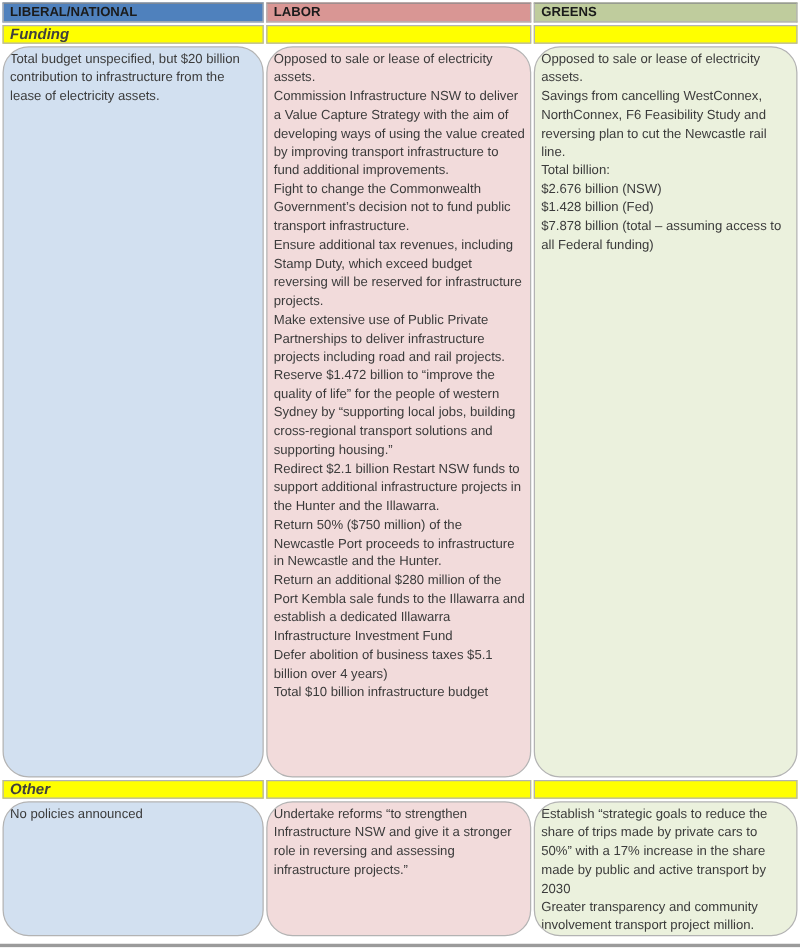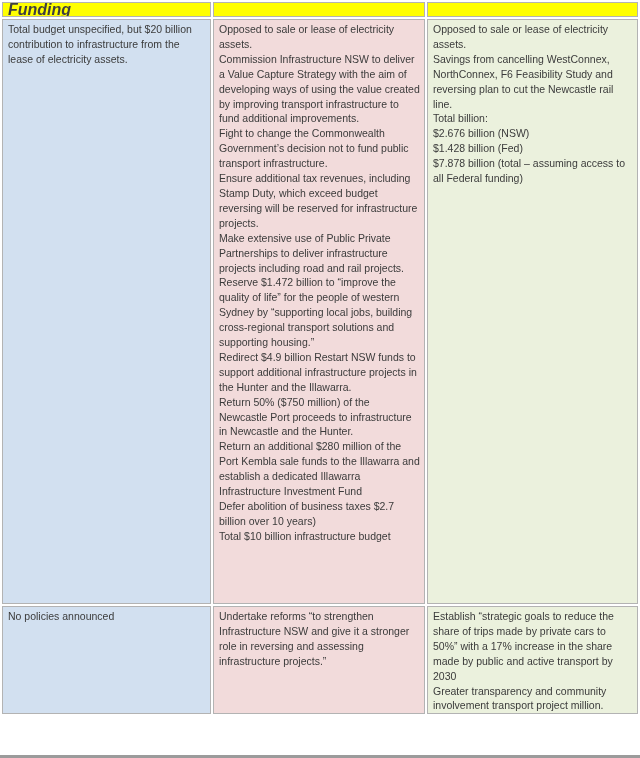--- a/index.html
+++ b/index.html
@@ -34,32 +34,33 @@
     padding: 1px 4px 1px 5px;
     height: 16px;
     border-top-color: #8c8c8c;
   }
   th.col-liberal { background: var(--liberal_header, #4f81bd); }
   th.col-labor   { background: var(--labor_header, #d99694); }
   th.col-greens  { background: var(--greens_header, #bfcc9d); }
   tr.section-row td {
     background: var(--section_yellow, #ffff00);
     height: 14px;
-    font-size: 16px;
+    font-size: 12px;
     font-weight: bold;
     font-style: italic;
     color: var(--section_text, #3f3f3f);
     padding: 0 4px 0 5px;
     line-height: 13px;
   }
   td.body-cell {
     font-size: 10.5px;
     line-height: 14.9px;
     color: var(--body_text, #3b3b3b);
     padding: 2px 4px 0 5px;
+    border-radius: 21px;
   }
   td.body-liberal { background: var(--liberal_body, #d2e0f0); }
   td.body-labor   { background: var(--labor_body, #f2dbdb); }
   td.body-greens  { background: var(--greens_body, #ebf1dd); }
   td.body-cell p { margin: 0; }
   tr.funding-body td { height: 585px; }
   .bottom-edge {
     position: absolute;
     left: 0; bottom: 0;
     width: 640px; height: 3px;
@@ -70,54 +71,64 @@
 <body>
 
 <div class="page">
   <table class="policy-table">
     <colgroup>
       <col style="width:209px">
       <col style="width:212px">
       <col style="width:211px">
     </colgroup>
     <tbody>
+        <tr>
+      <th class="col-header col-liberal">LIBERAL/NATIONAL</th>
+      <th class="col-header col-labor">LABOR</th>
+      <th class="col-header col-greens">GREENS</th>
+    </tr>
 
     <tr class="section-row">
       <td>Funding</td>
       <td></td>
       <td></td>
     </tr>
 
     <tr class="funding-body">
       <td class="body-cell body-liberal">
         <p>Total budget unspecified, but $20 billion contribution to infrastructure from the lease of electricity assets.</p>
       </td>
       <td class="body-cell body-labor">
         <p>Opposed to sale or lease of electricity assets.</p>
         <p>Commission Infrastructure NSW to deliver a Value Capture Strategy with the aim of developing ways of using the value created by improving transport infrastructure to fund additional improvements.</p>
         <p>Fight to change the Commonwealth Government’s decision not to fund public transport infrastructure.</p>
         <p>Ensure additional tax revenues, including Stamp Duty, which exceed budget reversing will be reserved for infrastructure projects.</p>
         <p>Make extensive use of Public Private Partnerships to deliver infrastructure projects including road and rail projects.</p>
         <p>Reserve $1.472 billion to “improve the quality of life” for the people of western Sydney by “supporting local jobs, building cross-regional transport solutions and supporting housing.”</p>
-        <p>Redirect $4.9 billion Restart NSW funds to support additional infrastructure projects in the Hunter and the Illawarra.</p>
+        <p>Redirect $2.1 billion Restart NSW funds to support additional infrastructure projects in the Hunter and the Illawarra.</p>
         <p>Return 50% ($750 million) of the Newcastle Port proceeds to infrastructure in Newcastle and the Hunter.</p>
         <p>Return an additional $280 million of the Port Kembla sale funds to the Illawarra and establish a dedicated Illawarra Infrastructure Investment Fund</p>
-        <p>Defer abolition of business taxes $2.7 billion over 10 years)</p>
+        <p>Defer abolition of business taxes $5.1 billion over 4 years)</p>
         <p>Total $10 billion infrastructure budget</p>
       </td>
       <td class="body-cell body-greens">
         <p>Opposed to sale or lease of electricity assets.</p>
         <p>Savings from cancelling WestConnex, NorthConnex, F6 Feasibility Study and reversing plan to cut the Newcastle rail line.</p>
         <p>Total billion:</p>
         <p>$2.676 billion (NSW)</p>
         <p>$1.428 billion (Fed)</p>
         <p>$7.878 billion (total – assuming access to all Federal funding)</p>
       </td>
     </tr>
 
+    <tr class="section-row">
+      <td>Other</td>
+      <td></td>
+      <td></td>
+    </tr>
 
     <tr>
       <td class="body-cell body-liberal">
         <p>No policies announced</p>
       </td>
       <td class="body-cell body-labor">
         <p>Undertake reforms “to strengthen Infrastructure NSW and give it a stronger role in reversing and assessing infrastructure projects.”</p>
       </td>
       <td class="body-cell body-greens">
         <p>Establish “strategic goals to reduce the share of trips made by private cars to 50%” with a 17% increase in the share made by public and active transport by 2030</p>

